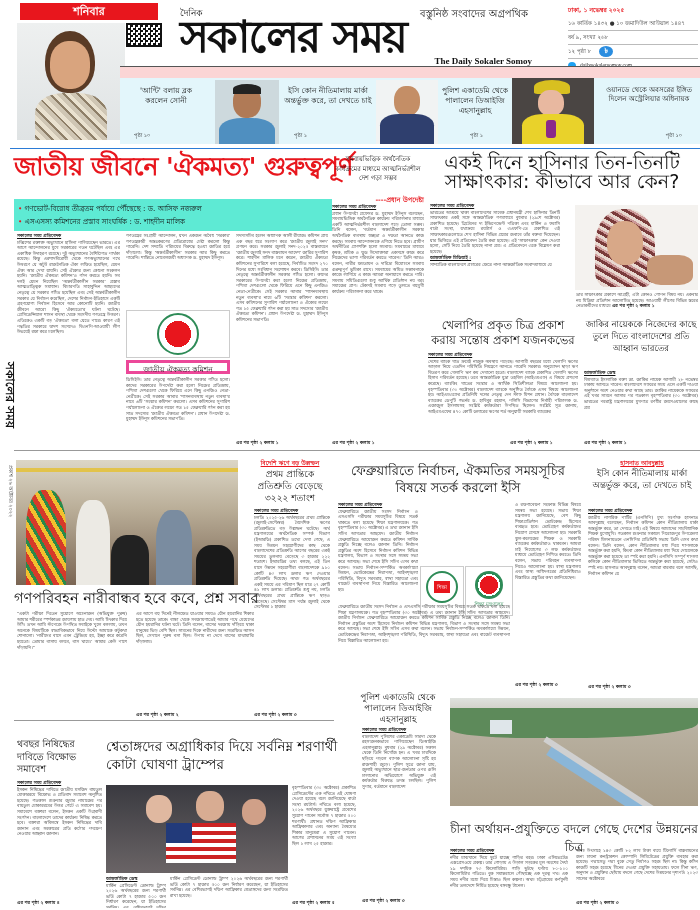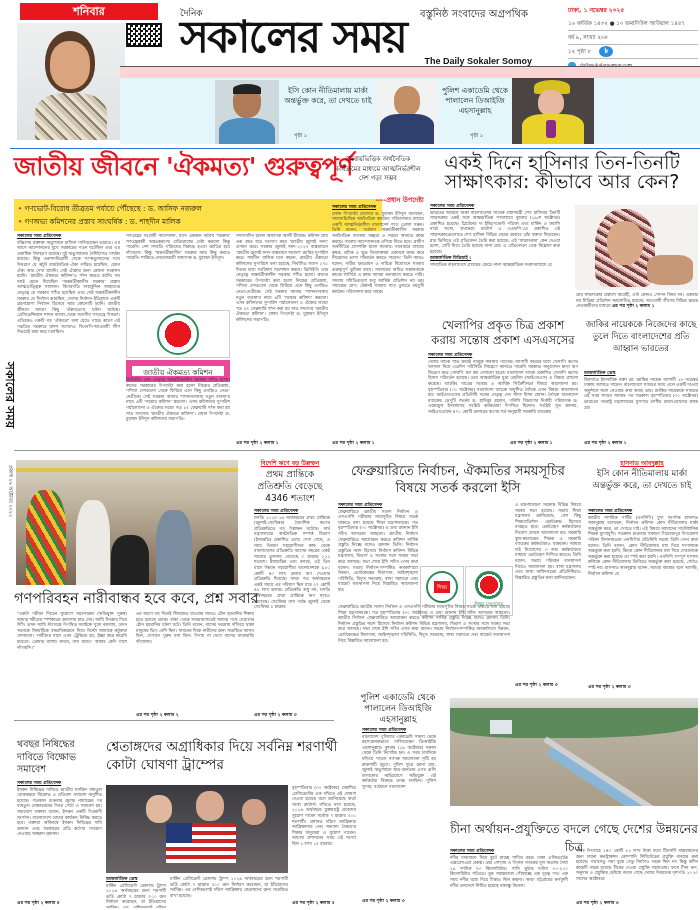--- a/index.html
+++ b/index.html
@@ -10,21 +10,21 @@
 .byline{font-size:4.5px;font-weight:bold;color:#111;text-decoration:underline;display:block;margin-bottom:1px}
 .cont{font-size:4.5px;font-weight:bold;color:#111}
 .photo{overflow:hidden}
 .hl{font-family:"DejaVu Sans",sans-serif;color:#111;text-align:center;line-height:1.15}
 
 .dayband{left:20px;top:3px;width:138px;height:17px;background:#e8161d;color:#fff;font-weight:bold;font-size:11px;text-align:center;line-height:17px}
 .nameplate{left:180px;top:6px;width:340px;height:58px}
 .np-dainik{position:absolute;left:0;top:0;font-size:9px}
 .np-main{position:absolute;left:0;top:6px;width:340px;font-size:44px;font-weight:900;letter-spacing:-2px;line-height:50px;font-family:"DejaVu Serif",serif}
 .np-slogan{position:absolute;right:-8px;top:0;font-size:10px}
-.np-eng{position:absolute;right:-12px;top:50px;font-size:9px;font-weight:bold;font-family:Liberation Sans, sans-serif}
+.np-eng{position:absolute;right:-12px;top:50px;font-size:9px;font-weight:bold;font-family:Liberation Serif, serif}
 .infobox{left:568px;top:3px;width:130px}
 .inforow{font-size:5.5px;border-bottom:1px solid #bbb;height:14px;line-height:13px;color:#333}
 .inforow.red{color:#e8161d;font-weight:bold;font-size:6px;border:none}
 .pinkbar{left:120px;top:66px;width:580px;height:12px;background:#fbd5d5;border-top:1px solid #555}
 
 .teaser{left:120px;top:78px;width:580px;height:66px;background:#e3f6fb}
 .tcell{position:absolute;top:0;height:66px;font-size:7.5px;text-align:center;line-height:10px;padding-top:8px}
 .tpage{position:absolute;bottom:4px;font-size:5px}
 .rule-blue{height:1px;background:#2b7bd6}
 </style>
@@ -62,20 +62,24 @@
   </div>
   <div class="inforow" style="display:flex;align-items:center;gap:4px;font-family:'Liberation Serif',serif;border:none">
     <span style="display:inline-block;width:8px;height:8px;border-radius:50%;background:#1877f2;color:#fff;font-size:6px;line-height:8px;text-align:center">f</span>
     <span>dailysokalersomoy</span>
   </div>
 </div>
 
 <div class="abs pinkbar"></div>
 
 <div class="abs teaser">
+  <div class="tcell" style="left:0;width:92px">
+    <div style="padding:0 10px">'আন্টি' বলায় ব্লক করলেন সোনী</div>
+    <div class="tpage" style="left:14px">পৃষ্ঠা ১০</div>
+  </div>
   <div class="photo" style="position:absolute;left:95px;top:2px;width:64px;height:64px;background:#cdd9dd">
     <div style="position:absolute;left:18px;top:6px;width:28px;height:32px;border-radius:45%;background:#b07a56"></div>
     <div style="position:absolute;left:18px;top:4px;width:28px;height:10px;border-radius:50% 50% 0 0;background:#222"></div>
     <div style="position:absolute;left:4px;top:38px;width:56px;height:30px;border-radius:40% 40% 0 0;background:#4f8fc0"></div>
   </div>
   <div class="tcell" style="left:162px;width:92px">
     <div>ইসি কোন নীতিমালায় মার্কা অন্তর্ভুক্ত করে, তা দেখতে চাই</div>
     <div class="tpage" style="left:12px">পৃষ্ঠা ১</div>
   </div>
   <div class="photo" style="position:absolute;left:256px;top:2px;width:62px;height:64px;background:#f1f3f3">
@@ -85,44 +89,48 @@
   <div class="tcell" style="left:320px;width:70px">
     <div>পুলিশ একাডেমি থেকে পালালেন ডিআইজি এহসানুল্লাহ</div>
     <div class="tpage" style="left:30px">পৃষ্ঠা ১</div>
   </div>
   <div class="photo" style="position:absolute;left:392px;top:0;width:82px;height:66px;background:#4a4543">
     <div style="position:absolute;left:22px;top:2px;width:36px;height:14px;border-radius:50% 50% 10% 10%;background:#d8c020"></div>
     <div style="position:absolute;left:26px;top:12px;width:26px;height:26px;border-radius:45%;background:#e8b8a0"></div>
     <div style="position:absolute;left:10px;top:36px;width:62px;height:32px;border-radius:35% 35% 0 0;background:#e9d22a"></div>
     <div style="position:absolute;left:34px;top:42px;width:10px;height:18px;background:#8a2a8a;border-radius:3px"></div>
   </div>
+  <div class="tcell" style="left:478px;width:102px;font-size:7px;line-height:9px">
+    <div style="padding:0 8px">ওয়ানডে থেকে অবসরের ইঙ্গিত দিলেন অস্ট্রেলিয়ার অধিনায়ক</div>
+    <div class="tpage" style="right:18px">পৃষ্ঠা ১০</div>
+  </div>
 </div>
 <div class="abs rule-blue" style="left:10px;top:148px;width:690px"></div>
 
 <div class="abs" style="left:0;top:155px;width:14px;height:755px;background:#fff"></div>
 <div class="abs" style="left:-28px;top:395px;width:80px;height:14px;transform:rotate(90deg);font-weight:900;font-size:12px;white-space:nowrap">সকালের সময়</div>
 <div class="abs" style="left:-36px;top:505px;width:90px;height:10px;transform:rotate(90deg);font-size:5px;white-space:nowrap;color:#333">প্রকাশ ২৬ অক্টোবর ২০২২</div>
 
 <div class="abs hl" style="left:14px;top:153px;width:318px;font-size:25px;font-weight:bold;color:#e8161d;text-align:left;white-space:nowrap;letter-spacing:-0.5px">জাতীয় জীবনে 'ঐকমত্য' গুরুত্বপূর্ণ</div>
-<div class="abs" style="left:14px;top:199px;width:368px;height:32px;background:#fde047;padding:3px 4px">
+<div class="abs" style="left:14px;top:199px;width:318px;height:32px;background:#5eead4;padding:3px 4px">
   <div style="font-size:7.2px;line-height:13px;white-space:nowrap"><span style="color:#e8161d">• </span><span>গণভোট-বিরোধ তীব্রতম পর্যায়ে পৌঁছেছে : ড. আসিফ নজরুল</span></div>
-  <div style="font-size:7.2px;line-height:13px;white-space:nowrap"><span style="color:#e8161d">• </span><span>গণঅভ্য কমিশনের প্রস্তাব সাংঘর্ষিক : ড. শাহদীন মালিক</span></div>
+  <div style="font-size:7.2px;line-height:13px;white-space:nowrap"><span style="color:#e8161d">• </span><span>এসএসস্য কমিশনের প্রস্তাব সাংঘর্ষিক : ড. শাহদীন মালিক</span></div>
 </div>
 
 <div class="abs txt" style="left:17px;top:233px;width:103px;height:212px">
   <span class="byline">সকালের সময় প্রতিবেদক</span>
   <span>চব্বিশের রক্তাক্ত অভ্যুত্থানে হাসিনা পালিয়েছেন ভারতে। এর আগে আন্দোলনের মুখে সরকারের পতন ঘটেছিল এবং এর একাধিক উদাহরণ রয়েছে। দুই অভ্যুত্থানের বৈশিষ্ট্যগত পার্থক্য রয়েছে। কিন্তু এরশাদবিরোধী থেকে গণঅভ্যুত্থানের পথে উত্তরণে যে অটুট রাজনৈতিক ঐক্য লক্ষিত হয়েছিল, যেমন ঐক্য আর দেখা যায়নি। সেই ঐক্যের জন্য কোনো সংকলন হয়নি। 'জাতীয় ঐকমত্য কমিশন'ও গঠন করতে হয়নি। সব দলই যেমন নিয়েছিল 'অন্তর্বর্তীকালীন সরকার' প্রস্তাব আত্মতাত্ত্বিক সমাধান। বিচারপতি সাহাবুদ্দিন আহমদের নেতৃত্বে যে সরকার গঠিত হয়েছিল এবং সেই অন্তর্বর্তীকালীন সরকার যে নির্বাচন করেছিল, দেশের নির্বাচন-ইতিহাসে একটি গ্রহণযোগ্য নির্বাচন হিসেবে আর কোনোটি হয়নি।</span> <span>জাতীয় জীবনে আরো কিছু 'ঐকমত্যে'র ঘটনা ঘটেছে। প্রেসিডেন্সিয়াল শাসন ব্যবস্থা থেকে সংসদীয় গণতন্ত্রে উত্তরণ। এতিকেও একটি বড় 'ঐকমত্য' বলা যেতে পারে। কারণ এই পদ্ধতির সরকারে দ্বাদশ সংসদেও বিএনপি-আওয়ামী লীগ উভয়েই রক্ষা করে চলেছিল।</span>
 </div>
 <div class="abs txt" style="left:126px;top:233px;width:104px;height:75px">
   <span>গণতন্ত্রের সংগ্রামী আন্দোলন, যখন একজন অবৈধ 'সরকার' গণতন্ত্রকারী অন্তঃকরণের প্রতিরোধের চেষ্টা করলো কিন্তু পারেনি। দেশ সম্প্রতি পরিচয়ের বিরুদ্ধে হওয়া জাতির হয়ে দাঁড়ালো। কিন্তু 'অন্তর্বর্তীকালীন' সরকার আর কিছু করতে পারেনি। শান্তিতে নোবেলজয়ী অধ্যাপক ড. মুহাম্মদ ইউনূস।</span>
 </div>
 <div class="abs" style="left:126px;top:310px;width:104px;height:48px;border:1px solid #ccc;display:flex;align-items:center;justify-content:center">
   <div style="width:42px;height:42px;border-radius:50%;border:2px solid #2e8b57;background:radial-gradient(circle,#e8161d 0 13px,#fff 13px)"></div>
 </div>
-<div class="abs" style="left:126px;top:360px;width:104px;height:22px;border:6px solid #ec4899;font-size:7.5px;line-height:13px;text-align:center">জাতীয় ঐকমত্য কমিশন</div>
+<div class="abs" style="left:126px;top:360px;width:104px;height:14px;border:3px solid #ec4899;font-size:7.5px;line-height:13px;text-align:center">জাতীয় ঐকমত্য কমিশন</div>
 <div class="abs txt" style="left:126px;top:377px;width:104px;height:66px">
   <span>ডিসিইউ। তার নেতৃত্বে অন্তর্বর্তীকালীন সরকার গঠিত হলো। কাদের সরকারের উপদেষ্টা করা হলো নিজের প্রতিজ্ঞায়, পশ্চিমা দেশগুলো থেকে ফিরিয়ে এনে কিছু এনজিও নেতা-নেত্রীকে। সেই সরকার আবার 'শাসনব্যবস্থায় নতুন ব্যবস্থা'র নামে ৬টি 'সংস্কার কমিশন' করলো। এসব কমিশনের সুপারিশ পর্যালোচনা ও ঐক্যের লক্ষ্যে গত ১৫ ফেব্রুয়ারি গঠন করা হয় সাত সদস্যের 'জাতীয় ঐকমত্য কমিশন'। প্রধান উপদেষ্টা ড. মুহাম্মদ ইউনূস কমিশনের সভাপতি।</span>
 </div>
 <div class="abs txt" style="left:236px;top:233px;width:92px;height:210px">
   <span>সদস্যসচিব হলেন অধ্যাপক আলী রীয়াজ। কমিশন প্রায় এক বছর ধরে সংলাপ করে 'জাতীয় জুলাই সনদ' প্রণয়ন করে। সরকার জুলাই সনদ-২০২৫ বাস্তবায়নে 'জাতীয় জুলাই সনদ বাস্তবায়ন আদেশ' জারির সুপারিশ করে। শাহদীন মালিক মনে করেন, জাতীয় ঐকমত্য কমিশনের সুপারিশে বলা হয়েছে, নির্বাচিত সংসদ ২৭০ দিনের মধ্যে সংবিধান সংশোধন করবে।</span> <span>ডিসিইউ। তার নেতৃত্বে অন্তর্বর্তীকালীন সরকার গঠিত হলো। কাদের সরকারের উপদেষ্টা করা হলো নিজের প্রতিজ্ঞায়, পশ্চিমা দেশগুলো থেকে ফিরিয়ে এনে কিছু এনজিও নেতা-নেত্রীকে। সেই সরকার আবার 'শাসনব্যবস্থায় নতুন ব্যবস্থা'র নামে ৬টি 'সংস্কার কমিশন' করলো। এসব কমিশনের সুপারিশ পর্যালোচনা ও ঐক্যের লক্ষ্যে গত ১৫ ফেব্রুয়ারি গঠন করা হয় সাত সদস্যের 'জাতীয় ঐকমত্য কমিশন'। প্রধান উপদেষ্টা ড. মুহাম্মদ ইউনূস কমিশনের সভাপতি।</span>
 </div>
 <div class="abs cont" style="left:236px;top:440px">এর পর পৃষ্ঠা ২ কলাম ১</div>
 
 <div class="abs" style="left:332px;top:155px;width:92px;font-size:6.5px;line-height:9.5px;text-align:center">সমবায়ভিত্তিক অর্থনৈতিক কার্যক্রমের মাধ্যমে আত্মনির্ভরশীল দেশ গড়া সম্ভব</div>
 <div class="abs" style="left:338px;top:195px;width:86px;font-size:6.5px;font-weight:bold;color:#e8161d;text-align:right">----প্রধান উপদেষ্টা</div>
@@ -141,21 +149,21 @@
 </div>
 <div class="abs photo" style="left:575px;top:205px;width:123px;height:85px;background:#f4f2ef">
   <div style="position:absolute;left:20px;top:4px;width:60px;height:78px;border-radius:45% 45% 20% 20%;background:repeating-linear-gradient(30deg,#7a3b3b 0 3px,#c99 3px 5px,#e8d8d0 5px 8px)"></div>
   <div style="position:absolute;left:32px;top:16px;width:36px;height:44px;border-radius:45%;background:#d8a888"></div>
   <div style="position:absolute;left:72px;top:50px;width:46px;height:30px;border-radius:30%;background:#c79877"></div>
 </div>
 <div class="abs txt" style="left:576px;top:292px;width:122px;height:22px">
   <span>তার সাক্ষাৎকার প্রকাশে আগ্রহী, এটা কোনও গোপন বিষয় নয়। একবার নয় মিডিয়া প্রতিষ্ঠান আলোচিত হয়েছে। আওয়ামী লীগের বিভিন্ন স্তরের নেতাকর্মীদের মাধ্যমে</span> <span class="cont">এর পর পৃষ্ঠা ২ কলাম ১</span>
 </div>
 
-<div class="abs hl" style="left:428px;top:318px;width:150px;font-size:11.5px;line-height:15px">খেলাপির প্রকৃত চিত্র প্রকাশ করায় সন্তোষ প্রকাশ এসএসসের</div>
+<div class="abs hl" style="left:428px;top:318px;width:150px;font-size:11.5px;line-height:15px">খেলাপির প্রকৃত চিত্র প্রকাশ করায় সন্তোষ প্রকাশ যজনকভের</div>
 <div class="abs txt" style="left:428px;top:352px;width:150px;height:88px;column-count:1">
   <span class="byline">সকালের সময় প্রতিবেদক</span>
   <span>দেশের ব্যাংক খাত ক্রমেই নাজুক অবস্থায় পড়েছে। আগামী বছরের মধ্যে খেলাপি ঋণের আড়াল নিয়ে এতদিন পরিস্থিতি নিয়ন্ত্রণে আনতে পারেনি সরকার। অনুমোদন ছাড়া ঋণ বিতরণ করে খেলাপি ঋণ কম দেখানো হতো। বাংলাদেশ ব্যাংক প্রকাশিত খেলাপি ঋণের হিসাব পরিবর্তন হয়েছে। তবে আন্তর্জাতিক মুদ্রা তহবিল (আইএমএফ) এ বিষয়ে প্রশংসা করেছে। ব্যাংকিং খাতের সংস্কার ও আর্থিক স্থিতিশীলতা বিষয়ে আলোচনা হয়। বৃহস্পতিবার (৩০ অক্টোবর) বাংলাদেশ ব্যাংকে অনুষ্ঠিত বৈঠকে এসব বিষয়ে আলোচনা হয়। আইএমএফের প্রতিনিধি দলের নেতৃত্ব দেন স্টাফ মিশন প্রধান। বৈঠকে বাংলাদেশ ব্যাংকের ডেপুটি গভর্নর ড. হাবিবুর রহমান, পলিসি বিভাগের নির্বাহী পরিচালক ড. এজাজুল ইসলামসহ সংশ্লিষ্ট কর্মকর্তারা উপস্থিত ছিলেন। সংশ্লিষ্ট সূত্র জানায়, আইএমএফের ৪৭০ কোটি ডলারের ঋণের শর্ত অনুযায়ী সরকারি ব্যাংকের</span>
 </div>
 <div class="abs cont" style="left:510px;top:440px">এর পর পৃষ্ঠা ২ কলাম ১</div>
 
 <div class="abs hl" style="left:584px;top:318px;width:114px;font-size:8.5px;line-height:12px">জাকির নায়েককে নিজেদের কাছে তুলে দিতে বাংলাদেশের প্রতি আহ্বান ভারতের</div>
 <div class="abs txt" style="left:584px;top:370px;width:114px;height:68px">
   <span class="byline">আন্তর্জাতিক ডেস্ক</span>
   <span>বিশ্বখ্যাত ইসলামিক বক্তা ডা. জাকির নায়েক আগামী ২৮ নভেম্বর ঢাকায় আসতে পারেন। বাংলাদেশে সফরের সময় এলে একটি দাওয়া অনুষ্ঠানে অংশ নেওয়ার কথা আছে তার। জাকির নায়েককে সফরের এই খবর সামনে আসার পর গতকাল বৃহস্পতিবার (৩০ অক্টোবর) ভারতের পররাষ্ট্র মন্ত্রণালয়ের মুখপাত্র রণধীর জয়সওয়ালের কাছে প্রশ্ন</span>
@@ -175,21 +183,21 @@
 <div class="abs hl" style="left:14px;top:590px;width:240px;font-size:14.5px;text-align:left;white-space:nowrap">গণপরিবহন নারীবান্ধব হবে কবে, প্রশ্ন সবার</div>
 <div class="abs txt" style="left:17px;top:611px;width:110px;height:105px">
   <span>"একটা পরীক্ষা দিতেন সুযোগে অচেনাজন (অভিযুক্ত পুরুষ) আমার শরীরের স্পর্শকাতর জায়গায় হাত দেয়। আমি চিৎকার দিয়ে উঠি। তখন আমি স্টপেজে উপস্থিত সবাইকে খুলে বললাম, তখন অনেকে বিষয়টিকে স্বাভাবিকভাবে নিয়ে উল্টো আমাকে কটুকথা শোনালো। 'নারীদের বাসে এমন ট্রেন্ডিংয় হয়, ইচ্ছা করে করেনি হয়তো। তোমার বাসায় বলবে, বাস থামে।' আমার কেউ পাশে দাঁড়ায়নি।"</span>
 </div>
 <div class="abs txt" style="left:136px;top:611px;width:118px;height:105px">
   <span>এর আগে বহু দিনেই নীলক্ষেত যাওয়ার সময়ও যৌন হয়রানির শিকার হতে হয়েছে তাকে। বাচ্চা থেকে সবজায়গাতেই আমার পথে মেয়েদের যৌন হয়রানির ঘটনা ঘটে। তিনি বলেন, বাসের দরজায় দাঁড়িয়ে থাকা মানুষের ভিড় বেশি ছিল। সামনের দিকে নারীদের জন্য সংরক্ষিত আসন ছিল, সেখানে পুরুষ বসা ছিল। উপায় না দেখে বাসের মাঝামাঝি দাঁড়ালাম।</span>
 </div>
 <div class="abs cont" style="left:136px;top:712px">এর পর পৃষ্ঠা ২ কলাম ২</div>
 
 <div class="abs" style="left:250px;top:458px;width:80px;font-size:6px;font-weight:bold;color:#e8161d;text-decoration:underline;text-align:center">বিদেশি ঋণে বড় উল্লম্ফন</div>
-<div class="abs hl" style="left:250px;top:468px;width:80px;font-size:9px;line-height:12px">প্রথম প্রান্তিকে প্রতিশ্রুতি বেড়েছে 4346 শতাংশ</div>
+<div class="abs hl" style="left:250px;top:468px;width:80px;font-size:9px;line-height:12px">প্রথম প্রান্তিকে প্রতিশ্রুতি বেড়েছে ৩২২২ শতাংশ</div>
 <div class="abs txt" style="left:254px;top:508px;width:76px;height:205px">
   <span class="byline">সকালের সময় প্রতিবেদক</span>
   <span>চলতি ২০২৫-২৬ অর্থবছরের প্রথম প্রান্তিকে (জুলাই-সেপ্টেম্বর) বৈদেশিক ঋণের প্রতিশ্রুতিতে বড় উল্লম্ফন ঘটেছে। অর্থ মন্ত্রণালয়ের অর্থনৈতিক সম্পর্ক বিভাগ (ইআরডি) প্রকাশিত তথ্যে দেখা গেছে, এ সময় উন্নয়ন সহযোগীদের কাছ থেকে বাংলাদেশের প্রতিশ্রুতি আগের বছরের একই সময়ের তুলনায় বেড়েছে ৩ হাজার ২২২ শতাংশ। ইআরডির তথ্য বলছে, এই তিন মাসে উন্নয়ন সহযোগীরা বাংলাদেশকে ৯১০ কোটি ৪৩ লাখ ডলার ঋণ দেওয়ার প্রতিশ্রুতি দিয়েছে। অথচ গত অর্থবছরের একই সময়ে এর পরিমাণ ছিল মাত্র ২৭ কোটি ৪১ লাখ ডলার। প্রতিশ্রুতি শুধু নয়, চলতি অর্থবছরের প্রথম প্রান্তিকে ঋণ ছাড়ও বেড়েছে। সেপ্টেম্বর মাস পর্যন্ত জুলাই থেকে সেপ্টেম্বর ১ হাজার</span>
 </div>
 <div class="abs cont" style="left:254px;top:712px">এর পর পৃষ্ঠা ২ কলাম ৩</div>
 
 <div class="abs hl" style="left:338px;top:462px;width:240px;font-size:13px;line-height:17px">ফেব্রুয়ারিতে নির্বাচন, ঐকমতির সময়সূচির বিষয়ে সতর্ক করলো ইসি</div>
 <div class="abs txt" style="left:338px;top:502px;width:80px;height:102px">
   <span class="byline">সকালের সময় প্রতিবেদক</span>
   <span>ফেব্রুয়ারিতে জাতীয় সংসদ নির্বাচন ও এসএসসি পরীক্ষার সময়সূচির বিষয়ে সতর্ক থাকতে বলা হয়েছে শিক্ষা মন্ত্রণালয়কে। গত বৃহস্পতিবার (৩০ অক্টোবর) এ তথ্য জানান ইসি সচিব আখতার আহমেদ। জাতীয় নির্বাচন ফেব্রুয়ারিতে আয়োজন করতে কমিশন সার্বিক প্রস্তুতি নিচ্ছে বলেও জানান তিনি। নির্বাচন প্রস্তুতির অংশ হিসেবে নির্বাচন কমিশন বিভিন্ন মন্ত্রণালয়, বিভাগ ও সংস্থার সঙ্গে সমন্বয় সভা করে আসছে। সভা শেষে ইসি সচিব এসব কথা বলেন। সভায় নির্বাচন-সম্পর্কিত অবকাঠামো উন্নয়ন, ভোটকেন্দ্রের নিরাপত্তা, আইনশৃঙ্খলা পরিস্থিতি, বিদ্যুৎ সরবরাহ, স্বাস্থ্য সহায়তা এবং বাজেট ব্যবস্থাপনা নিয়ে বিস্তারিত আলোচনা হয়।</span>

